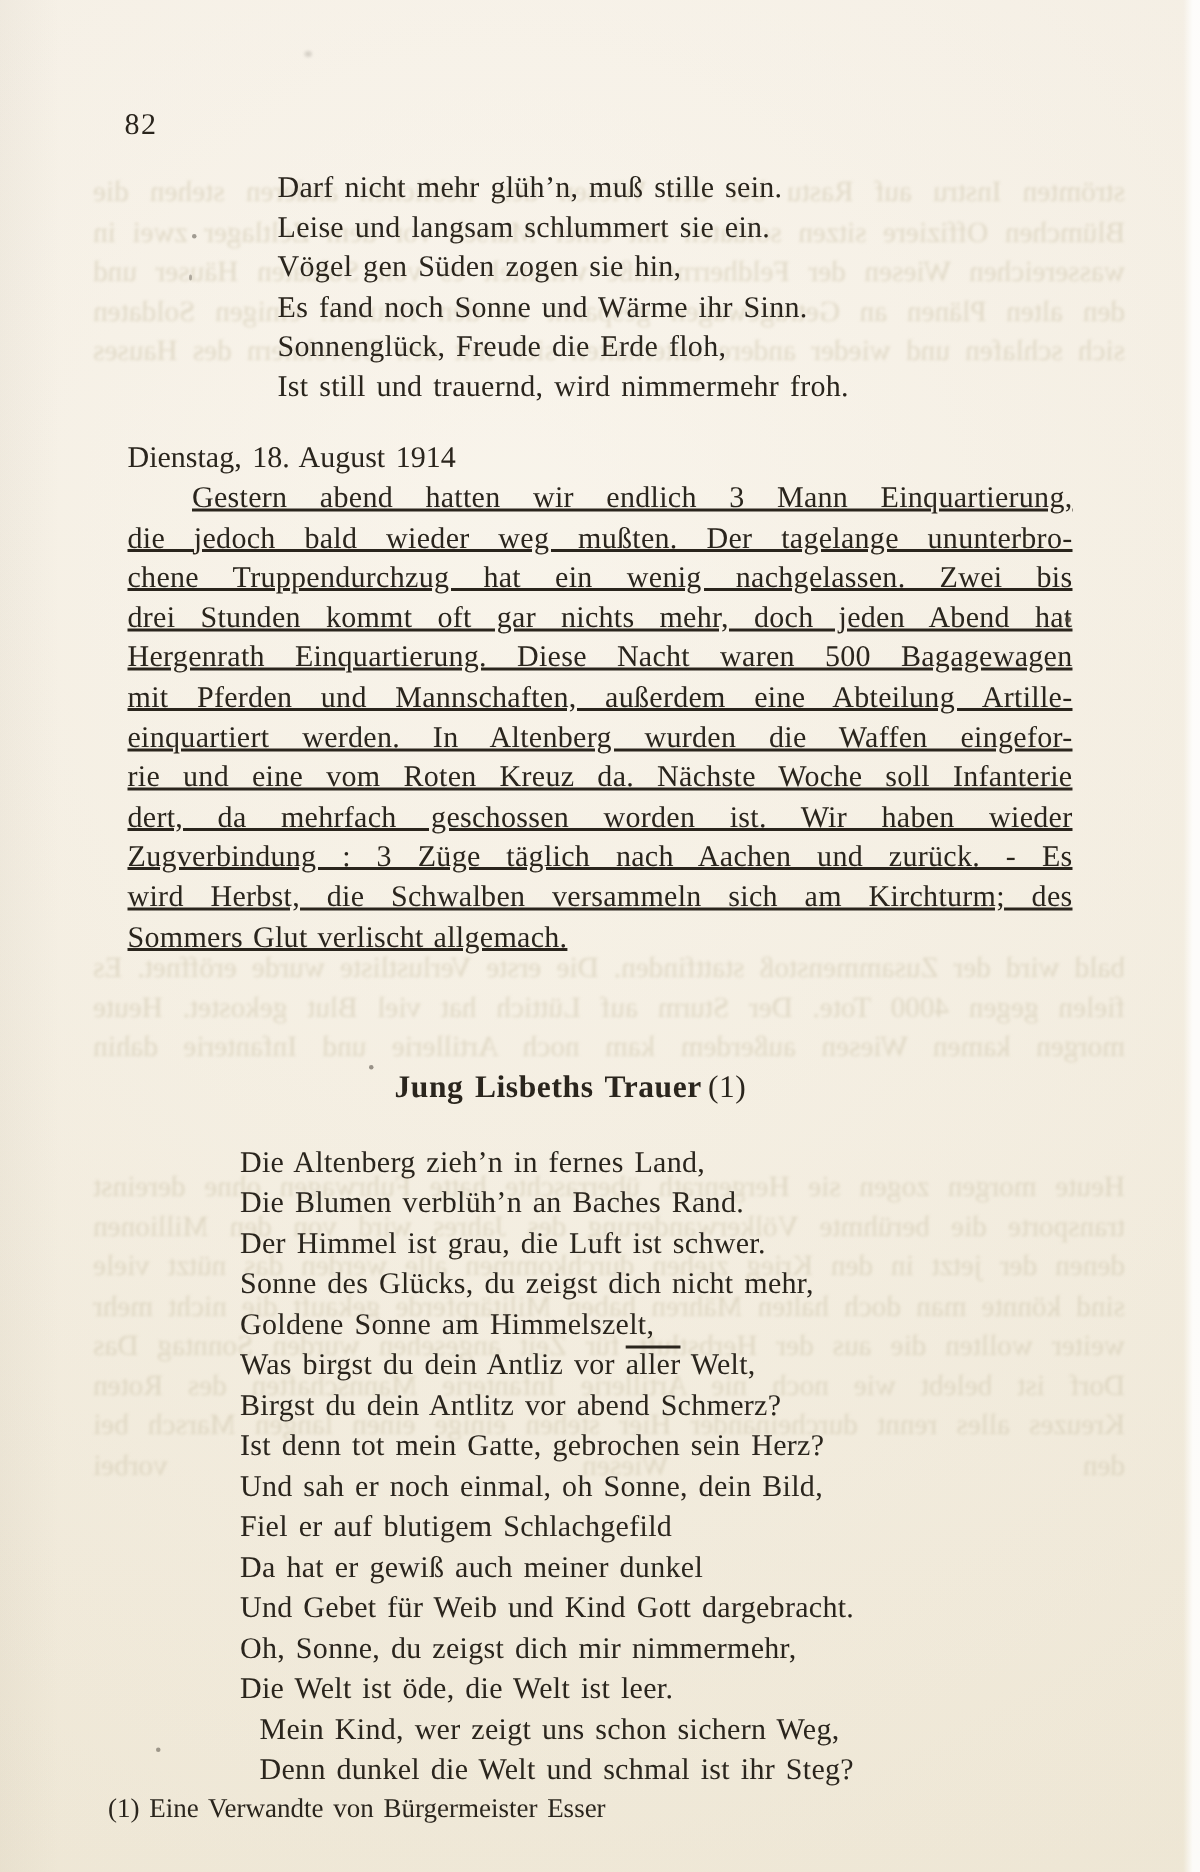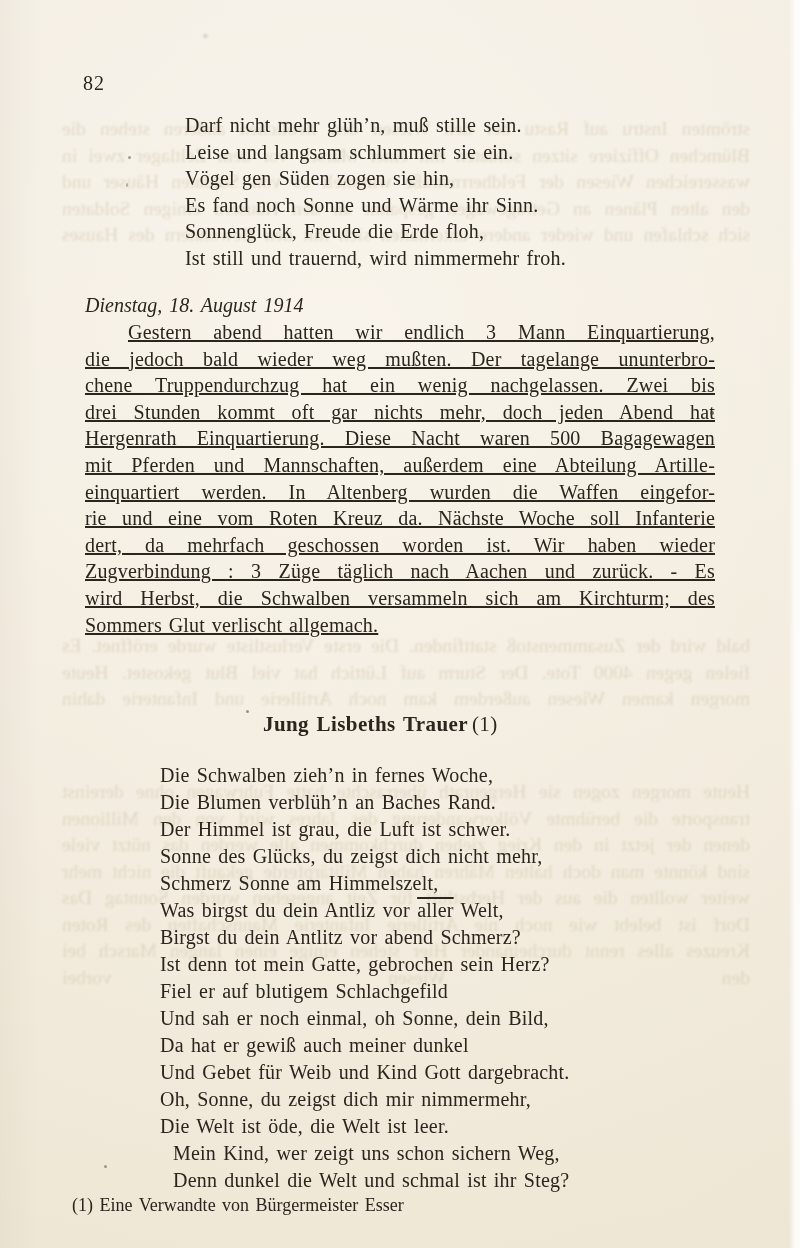--- a/index.html
+++ b/index.html
@@ -21,21 +21,21 @@
   }
   .txt { position:absolute; z-index:2; font-size:20px; }
 
   #page-number { left:83px; top:72px; letter-spacing:1px; }
 
   #poem-top  { left:185px; top:112px; line-height:26.5px; white-space:nowrap; word-spacing:2px; letter-spacing:0.2px; }
   #poem-main { left:160px; top:762px; line-height:27px;  white-space:nowrap; word-spacing:2px; letter-spacing:0.2px; }
   .poem-line.shift { padding-left:13px; }
   .overline-word { text-decoration:overline; text-decoration-thickness:1.6px; }
 
-  #date-line { left:85px; top:294px; word-spacing:2px;font-style:italic; }
+  #date-line { left:85px; top:294px; word-spacing:2px; }
 
   #diary { left:85px; top:319px; width:630px; line-height:26.6px; }
   .body-line { text-align:justify; text-align-last:justify; word-spacing:1.5px; letter-spacing:0.2px; height:26.6px;text-decoration:underline; }
   .body-line.first { text-indent:43px; }
   .body-line.last  { text-align-last:left; }
 
   #poem-title { left:263px; top:712px; font-size:21px; font-weight:bold; letter-spacing:0.4px; word-spacing:2px; white-space:nowrap; }
   #poem-title .ref { font-weight:normal; margin-left:4px; }
 
   #footnote { left:72px; top:1195px; font-size:18px; word-spacing:2px; }
@@ -97,30 +97,30 @@
     <div class="body-line">wird Herbst, die Schwalben versammeln sich am Kirchturm; des</div>
     <div class="body-line last">Sommers Glut verlischt allgemach.</div>
   </div>
 
 <div id="poem-title" class="txt">
   <span>Jung Lisbeths Trauer</span><span class="ref">(1)</span>
 </div>
 
 <div id="poem-main" class="txt">
 
-<div class="poem-line">Die Schwalben zieh’n in fernes Woche,</div>
+<div class="poem-line">Die Altenberg zieh’n in fernes Land,</div>
     <div class="poem-line">Die Blumen verblüh’n an Baches Rand.</div>
     <div class="poem-line">Der Himmel ist grau, die Luft ist schwer.</div>
     <div class="poem-line">Sonne des Glücks, du zeigst dich nicht mehr,</div>
-    <div class="poem-line">Schmerz Sonne am Himmelszelt,</div>
+    <div class="poem-line">Goldene Sonne am Himmelszelt,</div>
     <div class="poem-line">Was birgst du dein Antliz vor <span class="overline-word">aller</span> Welt,</div>
     <div class="poem-line">Birgst du dein Antlitz vor abend Schmerz?</div>
     <div class="poem-line">Ist denn tot mein Gatte, gebrochen sein Herz?</div>
+    <div class="poem-line">Und sah er noch einmal, oh Sonne, dein Bild,</div>
     <div class="poem-line">Fiel er auf blutigem Schlachgefild</div>
-    <div class="poem-line">Und sah er noch einmal, oh Sonne, dein Bild,</div>
     <div class="poem-line">Da hat er gewiß auch meiner dunkel</div>
     <div class="poem-line">Und Gebet für Weib und Kind Gott dargebracht.</div>
     <div class="poem-line">Oh, Sonne, du zeigst dich mir nimmermehr,</div>
     <div class="poem-line">Die Welt ist öde, die Welt ist leer.</div>
     <div class="poem-line shift">Mein Kind, wer zeigt uns schon sichern Weg,</div>
     <div class="poem-line shift">Denn dunkel die Welt und schmal ist ihr Steg?</div>
   </div>
 
 <div id="footnote" class="txt">(1) Eine Verwandte von Bürgermeister Esser</div>
 

